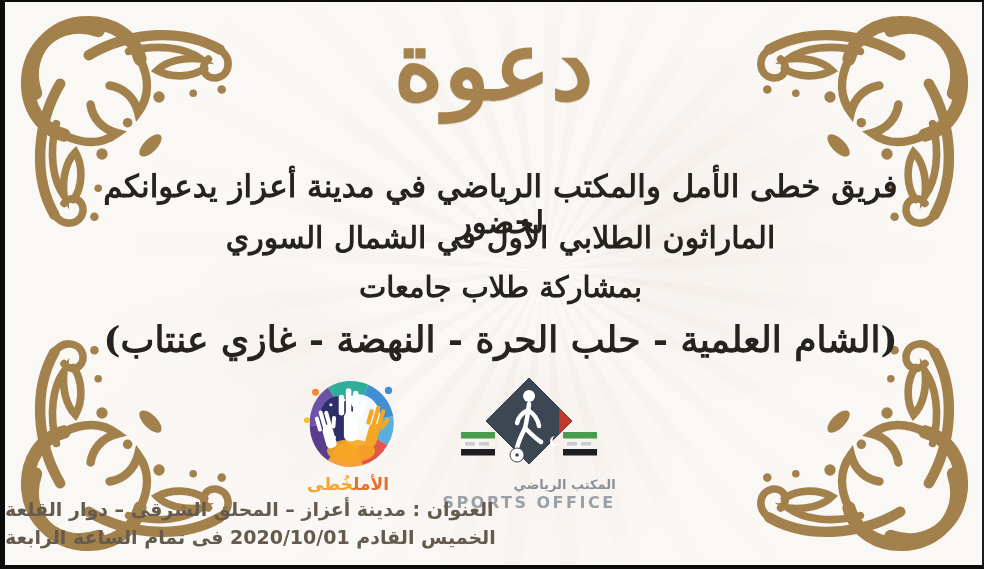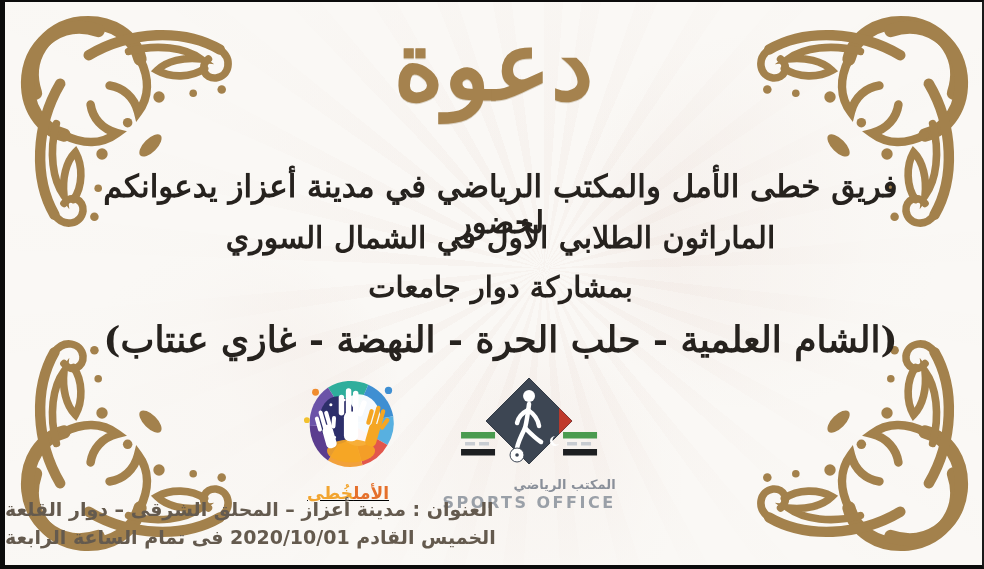--- a/index.html
+++ b/index.html
@@ -36,21 +36,21 @@
   .bodytext{position:absolute;left:60px;right:46px;text-align:center;direction:rtl;
     color:#26221e;font-family:"DejaVu Serif","Liberation Serif",serif;}
   .l1{top:166px;font-size:31px;font-weight:700;letter-spacing:.5px;}
   .l2{top:218px;font-size:30px;font-weight:700;text-align:center;}
   .l3{top:268px;font-size:29px;font-weight:700;}
   .l4{top:316px;font-size:36px;font-weight:700;}
 
   .logos{position:absolute;top:374px;left:50%;transform:translateX(-61%);
     display:flex;align-items:flex-start;gap:44px;}
   .logo-block{display:flex;flex-direction:column;align-items:center;}
-  .hope-caption{margin-top:11px;font-size:17px;font-weight:bold;direction:rtl;text-decoration:underline;}
+  .hope-caption{margin-top:2px;font-size:17px;font-weight:bold;direction:rtl;}
   .hope-w1{color:#f2a531;} .hope-w2{color:#e5702c;margin-right:5px;}
   .sports-caption{margin-top:1px;text-align:center;color:#8a909a;}
   .sports-ar{font-size:13px;font-weight:bold;direction:rtl;text-align:right;}
   .sports-en{font-size:16px;font-weight:bold;letter-spacing:2.5px;color:#9aa0a8;margin-top:1px;}
 
   .footer{position:absolute;left:0;right:0;top:494px;text-align:left;direction:rtl;
     color:#645a4e;font-weight:bold;font-size:19px;line-height:1.45;}
   .footer .fl{display:block;}
 </style>
 </head>
@@ -103,21 +103,21 @@
       <use href="#flourish"></use>
     </svg>
   <svg class="corner c-br" viewBox="0 0 240 240">
       <use href="#flourish"></use>
     </svg>
 
   <div class="title">دعوة</div>
 
   <div class="bodytext l1">فريق خطى الأمل والمكتب الرياضي في مدينة أعزاز يدعوانكم لحضور</div>
   <div class="bodytext l2">الماراثون الطلابي الأول في الشمال السوري</div>
-  <div class="bodytext l3">بمشاركة دوار جامعات</div>
+  <div class="bodytext l3">بمشاركة طلاب جامعات</div>
   <div class="bodytext l4">(الشام العلمية - حلب الحرة - النهضة - غازي عنتاب)</div>
 
   <div class="logos">
 
     <div class="logo-block">
       <svg width="96" height="96" viewBox="0 0 100 100">
         <defs>
           <g id="hand">
             <rect x="-5.5" y="-20" width="11" height="23" rx="4.5"></rect>
             <rect x="-9.5" y="-33" width="4.2" height="16" rx="2.1"></rect>

